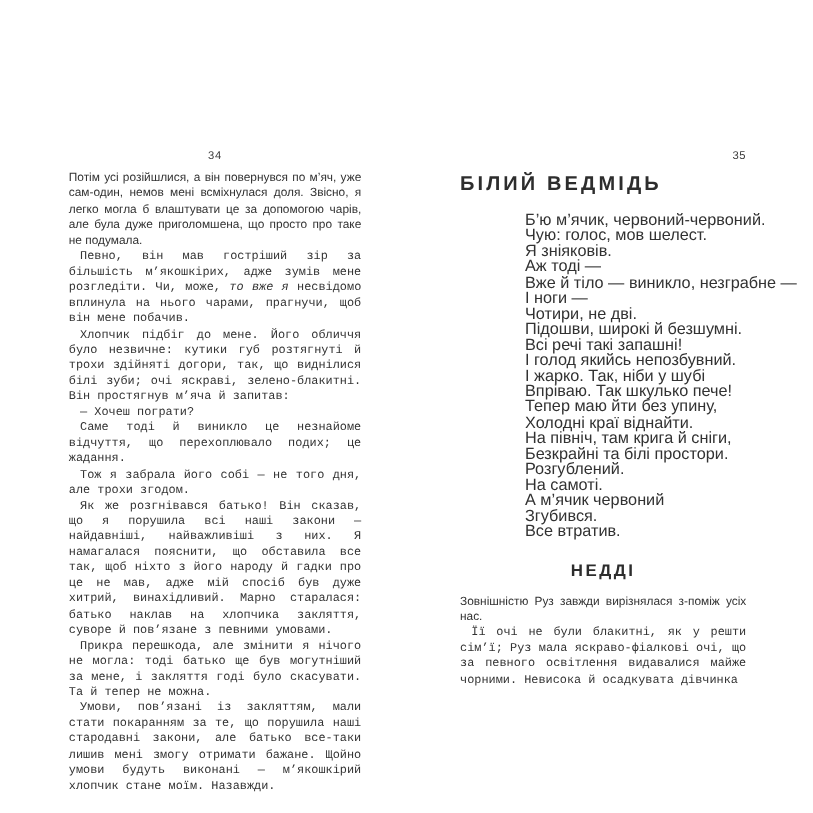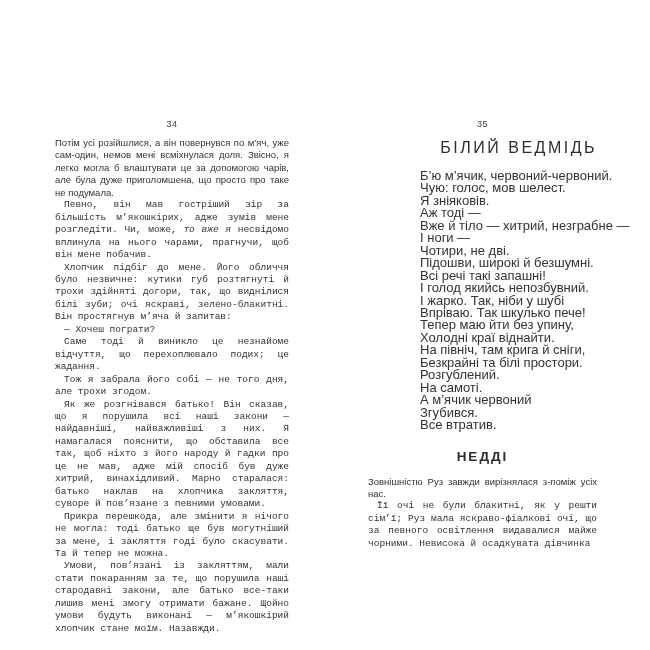--- a/index.html
+++ b/index.html
@@ -22,40 +22,40 @@
   .page-left  { left: 55px;  width: 234px; }
   .page-right { left: 368px; width: 229px; }
 
   .page-number {
     font-size: 9px;
     line-height: 10px;
     color: #3d3d3d;
     letter-spacing: 0.5px;
     text-align: center;
   }
-  .page-number.num-right { text-align: center; }
+  .page-number.num-right { text-align: right; }
 
   .body-copy {
     font-size: 9.5px;
     line-height: 12.45px;
     text-align: justify;
     color: #323232;
   }
   .page-left .body-copy { margin-top: 8px; }
 
   .body-copy p { margin: 0; }
   .body-copy p.indent { text-indent: 9px; font-family: Liberation Mono, monospace; }
   .body-copy i { font-style: italic; }
 
   .chapter-title {
     margin: 9px 0 0 0;
-    text-align: right;
+    text-align: left;
     font-size: 16px;
     line-height: 19px;
-    font-weight: 400;
+    font-weight: 700;
     letter-spacing: 2.5px;
     color: #2d2d2d;
     white-space: nowrap;
   }
   .section-title {
     margin: 17px 0 0 0;
     text-align: center;
     font-size: 13.5px;
     line-height: 16px;
     font-weight: 700;
@@ -104,21 +104,21 @@
   <div class="page page-right">
     <div class="page-number num-right">35</div>
 
     <h1 class="chapter-title">БІЛИЙ ВЕДМІДЬ</h1>
 
     <div class="poem">
       <div class="poem-line">Б’ю м’ячик, червоний-червоний.</div>
       <div class="poem-line">Чую: голос, мов шелест.</div>
       <div class="poem-line">Я зніяковів.</div>
       <div class="poem-line">Аж тоді —</div>
-      <div class="poem-line">Вже й тіло — хитрий, незграбне —</div>
+      <div class="poem-line">Вже й тіло — виникло, незграбне —</div>
       <div class="poem-line">І ноги —</div>
       <div class="poem-line">Чотири, не дві.</div>
       <div class="poem-line">Підошви, широкі й безшумні.</div>
       <div class="poem-line">Всі речі такі запашні!</div>
       <div class="poem-line">І голод якийсь непозбувний.</div>
       <div class="poem-line">І жарко. Так, ніби у шубі</div>
       <div class="poem-line">Впріваю. Так шкулько пече!</div>
       <div class="poem-line">Тепер маю йти без упину,</div>
       <div class="poem-line">Холодні краї віднайти.</div>
       <div class="poem-line">На північ, там крига й сніги,</div>

